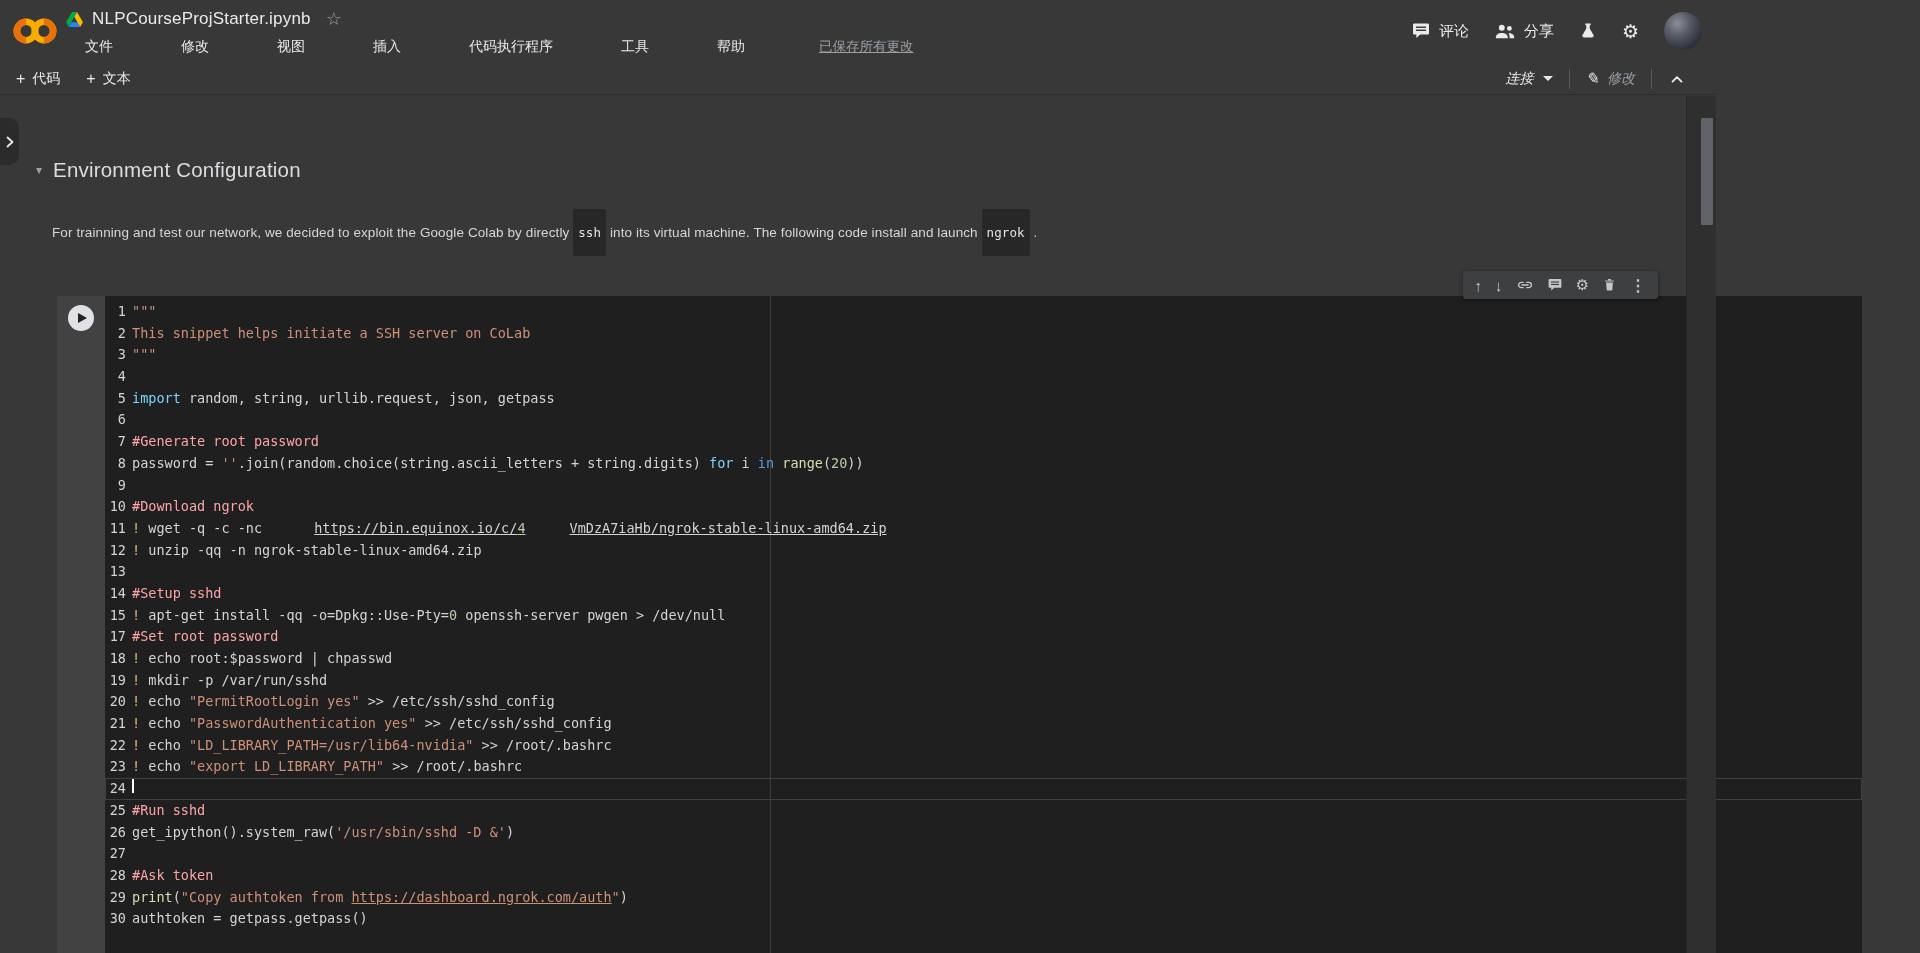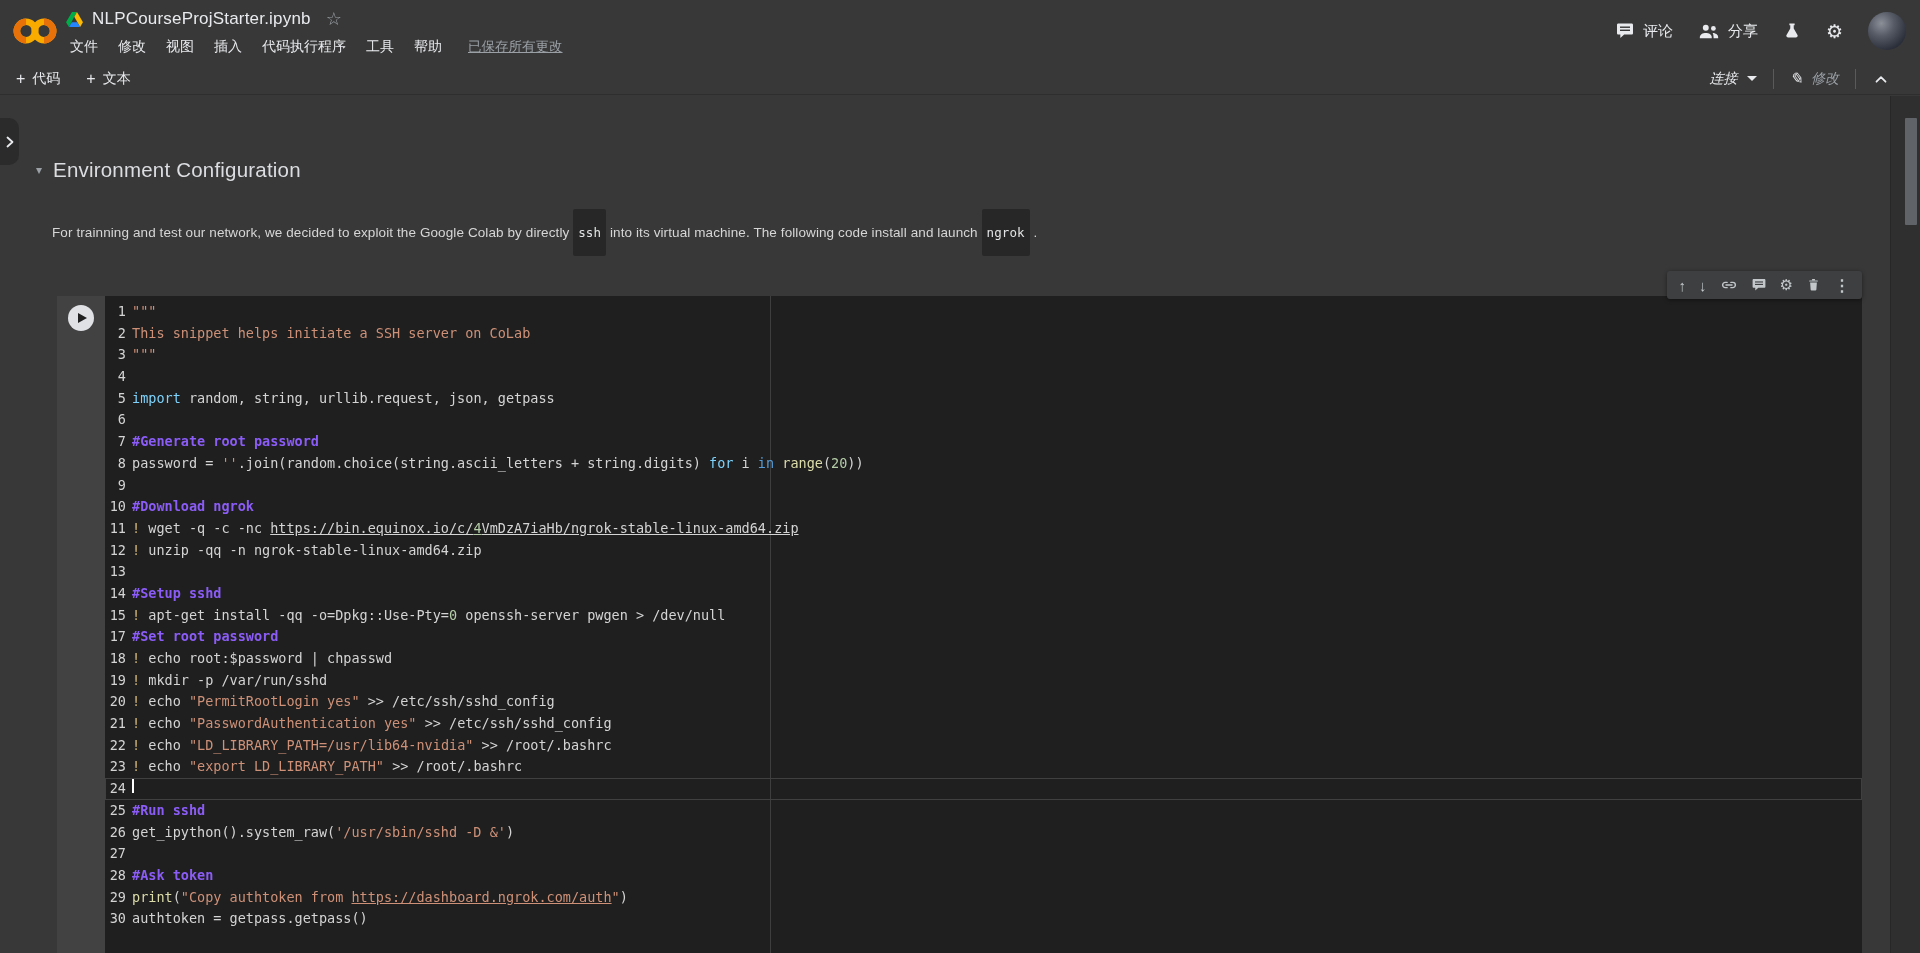--- a/index.html
+++ b/index.html
@@ -1,27 +1,27 @@
 <!DOCTYPE html>
 <html><head>
 <meta charset="utf-8">
 <style>
   * { margin:0; padding:0; box-sizing:border-box; }
   html,body { width:1920px; height:953px; overflow:hidden; background:#383838;
     font-family:"Liberation Sans", sans-serif; }
-  .page { position:relative; width:1920px; height:953px; }
+  .page { position:relative; width:1716px; height:953px; }
 
   
   .header { position:absolute; top:0; left:0; width:100%; height:62px; background:#383838; }
   .logo { position:absolute; left:12px; top:11px; width:46px; height:40px; cursor:pointer; }
   .title-row { position:absolute; left:66px; top:8px; display:flex; align-items:center; gap:9px; }
   .drive-icon { width:17px; height:15px; }
   .nb-title { color:#e8eaed; font-size:17px; letter-spacing:.2px; cursor:text; }
   .star { color:#9aa0a6; font-size:18px; margin-left:6px; cursor:pointer; }
-  .menu-row { position:absolute; left:60px; top:36px; display:flex; align-items:center; }
+  .menu-row { position:absolute; left:75px; top:36px; display:flex; align-items:center;gap:48px; }
   .menu-item { color:#e8eaed; font-size:14px; padding:2px 10px; cursor:pointer; border-radius:3px; }
   .save-status { color:#9aa0a6; font-size:13.5px; margin-left:16px; text-decoration:underline; cursor:pointer; }
   .head-actions { position:absolute; right:14px; top:0; height:62px; display:flex; align-items:center; gap:25px; }
   .h-btn { display:flex; align-items:center; gap:8px; color:#e8eaed; font-size:15px; cursor:pointer; }
   .gear-glyph { font-size:19px; color:#e8eaed; }
   .avatar { width:38px; height:38px; border-radius:50%; cursor:pointer;
      background:radial-gradient(circle at 35% 30%, #8b8f98 0%, #565b66 35%, #2b2f3a 75%, #14161d 100%); }
 
   
   .toolbar { position:absolute; top:62px; left:0; width:100%; height:33px; background:#383838;
@@ -60,27 +60,27 @@
   .run-tri { width:0; height:0; border-top:5.5px solid transparent; border-bottom:5.5px solid transparent;
      border-left:9px solid #212121; margin-left:2px; }
   .editor { flex:1; background:#1f1f1f; position:relative; padding-top:5px;
      font-family:"DejaVu Sans Mono", monospace; font-size:13.5px; line-height:21.7px; cursor:text; }
   .ruler { position:absolute; left:665px; top:0; bottom:0; width:1px; background:#3e3e3e; }
   .code-line { position:relative; display:flex; height:21.7px; padding-left:4px; white-space:pre; }
   .code-line.current { outline:1px solid #404040; outline-offset:-1px;align-items:flex-end; }
   .ln { flex:none; width:17px; text-align:right; margin-right:6px; color:#d4d4d4; }
   .tok-p { color:#d4d4d4; }
   .tok-s { color:#ce9178; }
-  .tok-c { color:#8b5cf6;font-weight:bold; }
+  .tok-c { color:#fca5a5; }
   .tok-k { color:#7dd3fc; }
   .tok-kb { color:#569cd6; }
   .tok-f { color:#dcdcaa; }
   .tok-n { color:#b5cea8; }
   .tok-b { color:#d7ba7d; }
-  .tok-u { color:#d4d4d4; text-decoration:underline; }
+  .tok-u { color:#d4d4d4; text-decoration:underline;margin-left:44px; }
   .tok-nu { color:#b5cea8; text-decoration:underline; }
   .tok-su { color:#ce9178; text-decoration:underline; }
   .cursor { display:inline-block; width:1.5px; height:15px; background:#ffffff; margin-top:3px; }
 
   
   .cell-toolbar { position:absolute; top:271px; right:58px; height:28px; display:flex; align-items:center;
      gap:13px; padding:0 12px; background:#3d3f41; border-radius:3px;
      box-shadow:0 1px 4px rgba(0,0,0,.45); color:#c4c7ca; }
   .ct-icon { cursor:pointer; font-size:15px; display:flex; align-items:center; color:#c4c7ca; }
   .ct-more { font-size:16px; font-weight:bold; }

